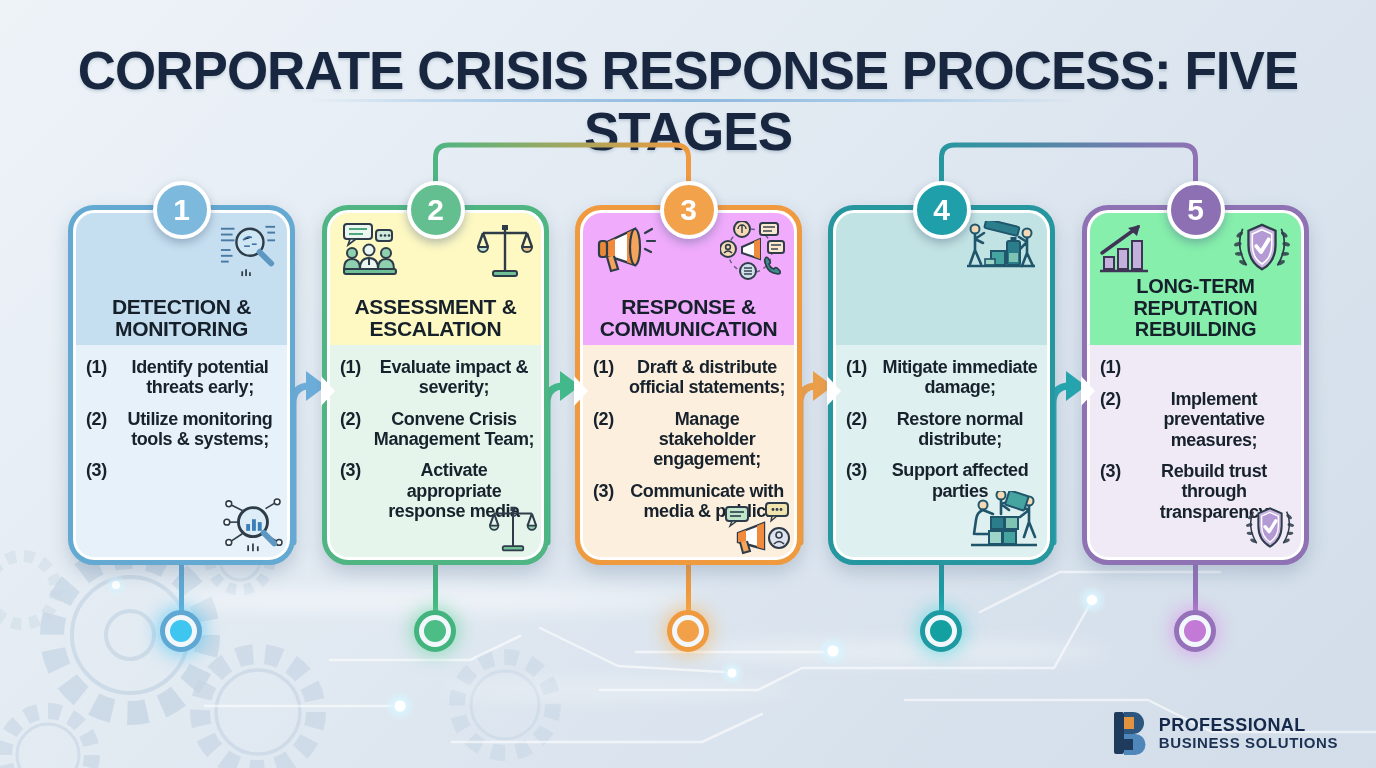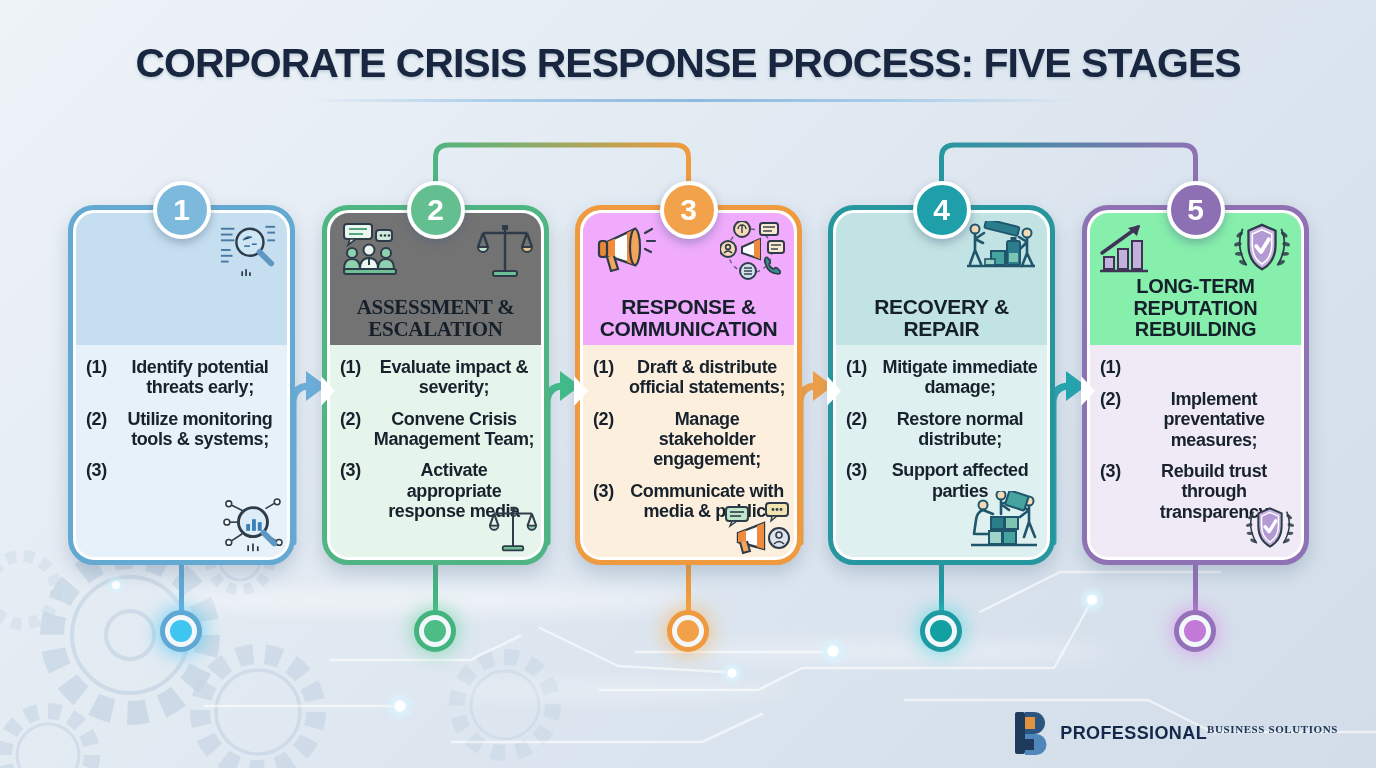--- a/index.html
+++ b/index.html
@@ -7,21 +7,21 @@
     position:relative;width:1376px;height:768px;overflow:hidden;
     background:linear-gradient(135deg,#eef3f8 0%,#e2eaf2 40%,#d8e2ed 75%,#d2dde9 100%);
     font-family:"Liberation Sans",sans-serif;
   }
   svg{display:block}
   .layer{position:absolute;left:0;top:0;pointer-events:none;}
 
   
   .main-title{
     position:absolute;left:0;top:40px;width:100%;text-align:center;
-    font-size:41px;font-weight:700;letter-spacing:-1px;color:#18273f;
+    font-size:53px;font-weight:700;letter-spacing:-1px;color:#18273f;
     text-shadow:0 2px 3px rgba(120,145,170,.35);
   }
   .title-rule{
     position:absolute;left:310px;top:99px;width:770px;height:3px;border-radius:2px;
     background:linear-gradient(90deg,rgba(150,190,225,0) 0%,#a9cce9 25%,#8fb9de 50%,#a9cce9 75%,rgba(150,190,225,0) 100%);
   }
 
   
   .card{
     position:absolute;top:205px;width:227px;height:360px;box-sizing:border-box;
@@ -57,21 +57,21 @@
   }
   .icon-tl{position:absolute;left:8px;top:8px;}
   .icon-tr{position:absolute;right:8px;top:8px;}
   .icon-br{position:absolute;right:4px;bottom:2px;}
 
   
   .stage-1{border-color:#64a9d2;background:#e7f1f9;}
   .stage-1 .card-header{background:#c6dff0;}
   .stage-1 .badge{background:#7db9dd;}
   .stage-2{border-color:#4fb583;background:#e6f5ec;}
-  .stage-2 .card-header{background:#737373;font-family:Liberation Serif, serif;}
+  .stage-2 .card-header{background:#fef9c3;}
   .stage-2 .badge{background:#63bf90;}
   .stage-3{border-color:#ef9a3e;background:#fcefdd;}
   .stage-3 .card-header{background:#f0abfc;}
   .stage-3 .badge{background:#f2a24b;}
   .stage-4{border-color:#27979f;background:#def0ef;}
   .stage-4 .card-header{background:#c2e3e3;}
   .stage-4 .badge{background:#1f9faa;}
   .stage-5{border-color:#8f72b4;background:#efeaf6;}
   .stage-5 .card-header{background:#86efac;}
   .stage-5 .badge{background:#8d6fb3;}
@@ -89,23 +89,23 @@
   .node-2 .dot{background:#4bbd85;}
   .node-3{border-color:#ef9a3e;box-shadow:0 0 18px 3px rgba(250,180,90,.6);}
   .node-3 .dot{background:#f2a148;}
   .node-4{border-color:#1d9aa2;box-shadow:0 0 18px 3px rgba(60,215,220,.55);}
   .node-4 .dot{background:#12a0a0;}
   .node-5{border-color:#9471b8;box-shadow:0 0 18px 3px rgba(220,140,235,.6);}
   .node-5 .dot{background:#c379d6;}
 
   
   .brand{position:absolute;right:38px;bottom:12px;display:flex;align-items:center;gap:10px;z-index:3;}
-  .brand-text{display:flex;line-height:1.05;}
+  .brand-text{display:flex;flex-direction:column;line-height:1.05;}
   .brand-line1{font-size:18px;font-weight:700;letter-spacing:.4px;color:#14284a;}
-  .brand-line2{font-size:11px;font-weight:700;letter-spacing:.6px;color:#1b3253;font-family:Liberation Serif, serif;}
+  .brand-line2{font-size:15px;font-weight:700;letter-spacing:.6px;color:#1b3253;}
 </style>
 </head>
 <body>
 
 <div id="canvas">
 
   <svg class="layer" width="1376" height="768" aria-hidden="true">
     <defs>
       <filter id="soft" x="-60%" y="-60%" width="220%" height="220%">
           <feGaussianBlur stdDeviation="9"></feGaussianBlur>
@@ -253,20 +253,21 @@
               <path d="M36 24 h5"></path>
             </g>
           <line x1="44" y1="32" x2="56" y2="44" stroke="#5e97c2" stroke-width="6" stroke-linecap="round"></line>
           <g stroke="#2e3c49" stroke-width="1.8">
               <line x1="26" y1="52" x2="26" y2="57"></line>
               <line x1="30" y1="50" x2="30" y2="57"></line>
               <line x1="34" y1="53" x2="34" y2="57"></line>
             </g>
         </svg>
       </span>
+      <div class="card-title">DETECTION &amp; MONITORING</div>
     </div>
     <div class="card-body">
       <div class="item">
           <span class="num">(1)</span>
           <span class="txt">Identify potential threats early;</span>
         </div>
       <div class="item">
           <span class="num">(2)</span>
           <span class="txt">Utilize monitoring tools &amp; systems;</span>
         </div>
@@ -492,21 +493,20 @@
           </g>
           <rect x="24" y="2" width="34" height="9" rx="1.5" transform="rotate(14 41 6)" fill="#2c7d8c" stroke="#20566b" stroke-width="2"></rect>
           <rect x="46" y="20" width="13" height="24" rx="2" fill="#2c7d8c" stroke="#20566b" stroke-width="2"></rect>
             <rect x="49.5" y="16" width="6" height="4" fill="#20566b"></rect>
             <rect x="48" y="32" width="9" height="9" fill="#7fc4b2"></rect>
           <rect x="30" y="30" width="14" height="14" fill="#45a3a0" stroke="#20566b" stroke-width="2"></rect>
             <rect x="24" y="38" width="10" height="6" fill="#9fd4c8" stroke="#20566b" stroke-width="1.6"></rect>
           <line x1="6" y1="45" x2="74" y2="45" stroke="#20566b" stroke-width="2.4"></line>
         </svg>
       </span>
-      <div class="card-title">RECOVERY &amp; REPAIR</div>
     </div>
     <div class="card-body">
       <div class="item">
           <span class="num">(1)</span>
           <span class="txt">Mitigate immediate damage;</span>
         </div>
       <div class="item">
           <span class="num">(2)</span>
           <span class="txt">Restore normal distribute;</span>
         </div>

